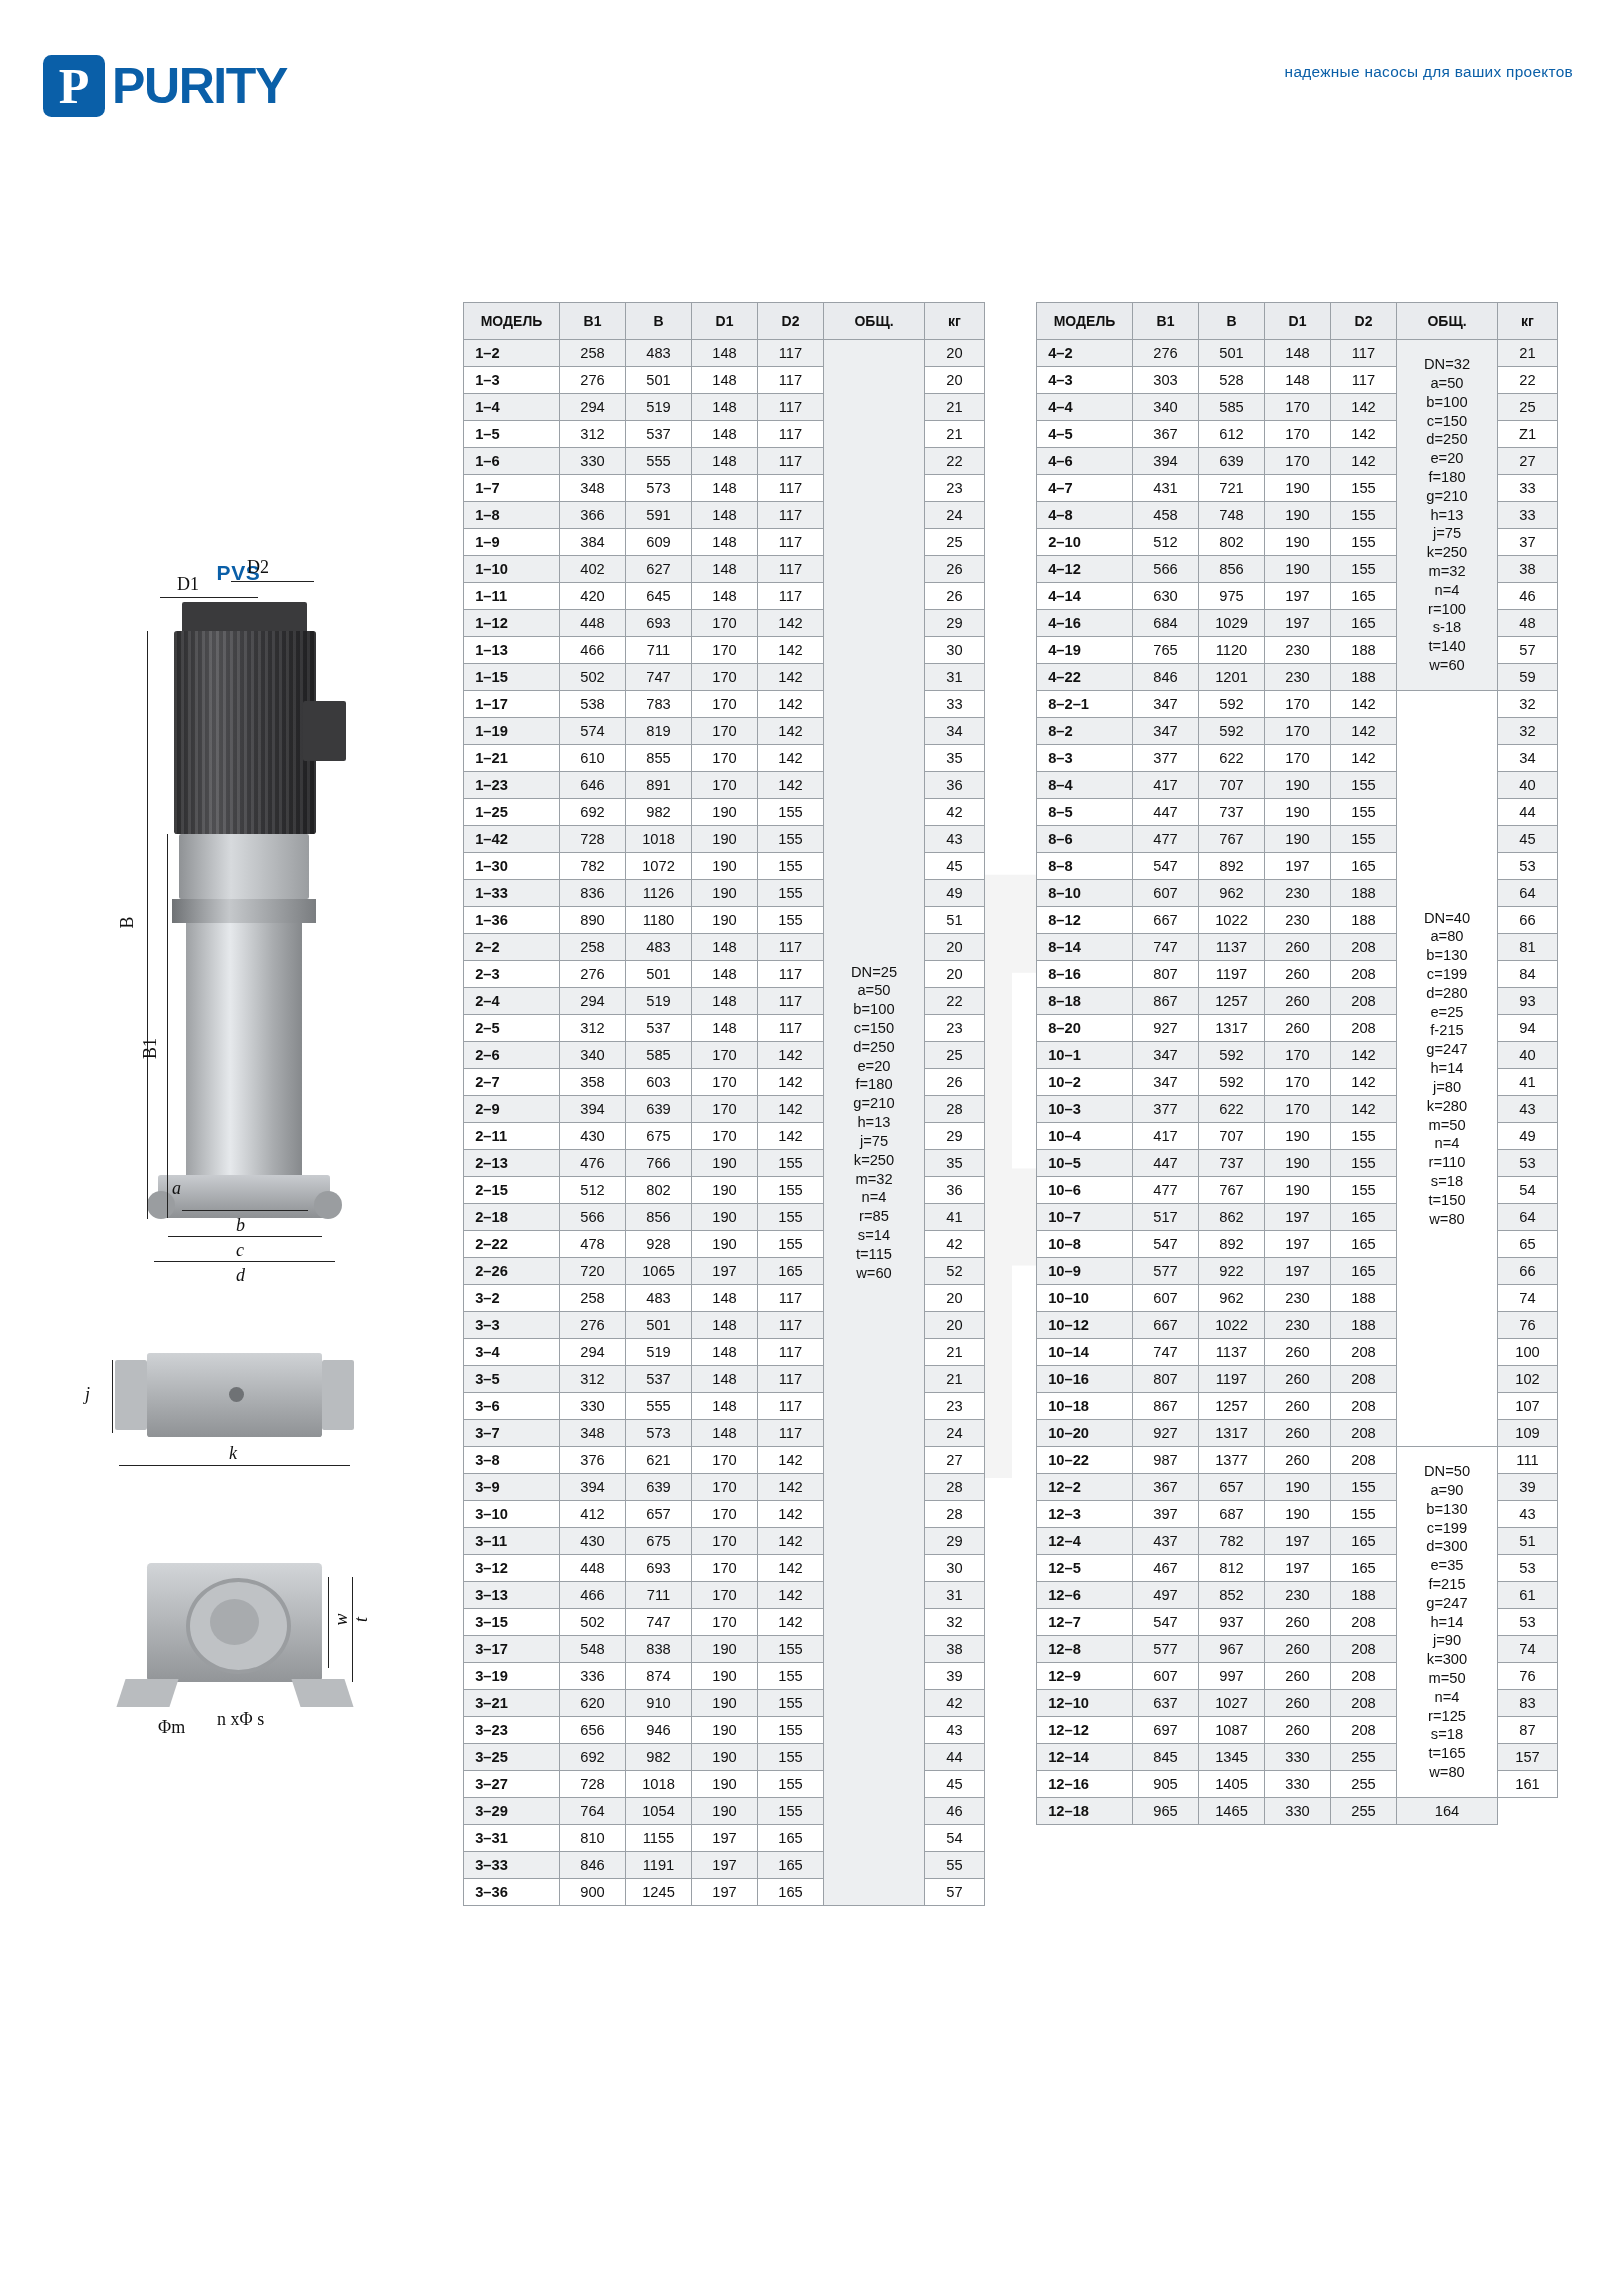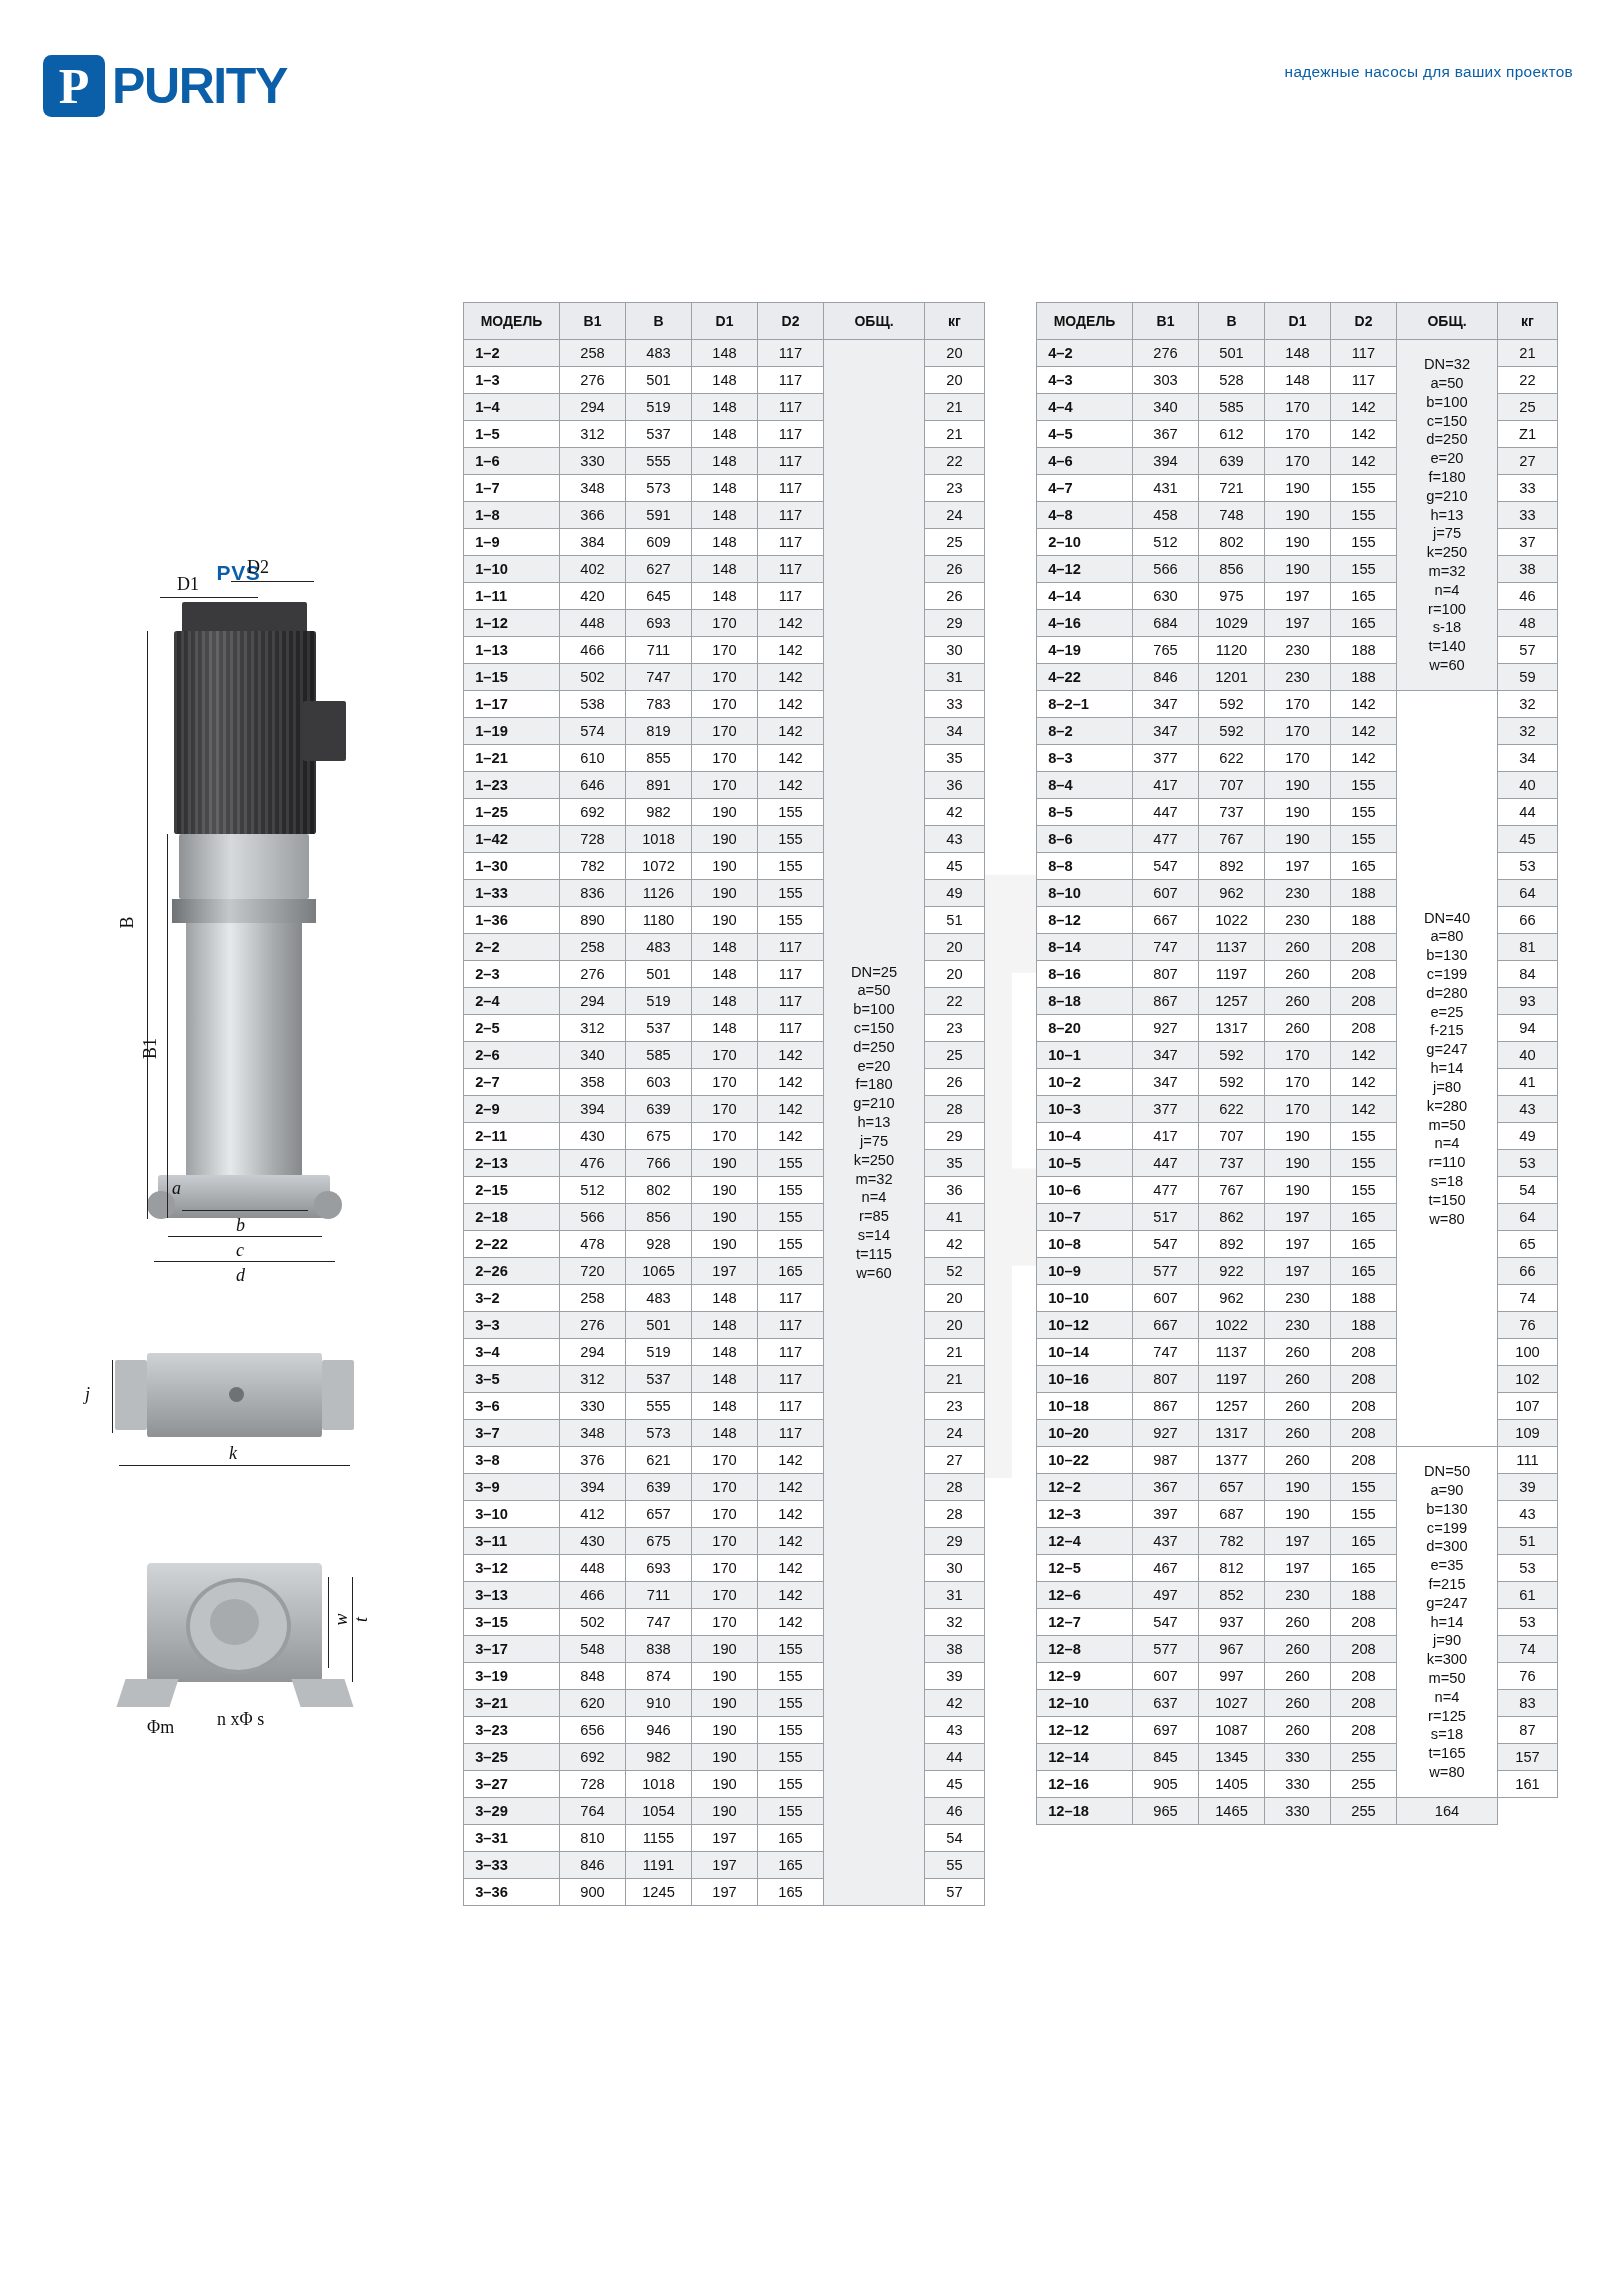--- a/index.html
+++ b/index.html
@@ -143,21 +143,21 @@
       <div class="dimlbl it" style="left:187px;top:111px;">k</div>
       <div class="dimline" style="left:77px;top:133px;width:231px;height:1.4px;"></div>
     </div>
 
     <div class="fig pvt">
       <div class="pvt-body"></div>
       <div class="pvt-circle"></div>
       <div class="pvt-inner"></div>
       <div class="pvt-footl"></div>
       <div class="pvt-footr"></div>
-      <div class="dimlbl" style="left:105px;top:175px;">Φm</div>
+      <div class="dimlbl" style="left:116px;top:175px;">Φm</div>
       <div class="dimlbl" style="left:175px;top:167px;">n xΦ s</div>
       <div class="dimlbl it" style="left:293px;top:67px;transform:rotate(-90deg);">w</div>
       <div class="dimlbl it" style="left:317px;top:67px;transform:rotate(-90deg);">t</div>
       <div class="dimline" style="left:286px;top:35px;width:1.4px;height:91px;"></div>
       <div class="dimline" style="left:310px;top:35px;width:1.4px;height:105px;"></div>
       <div class="figcap" style="margin-top:25px;"></div>
     </div>
   </div>
 
   <div class="tbl-wrap tbl-left">
@@ -578,21 +578,21 @@
           <tr class="alt">
             <td class="model">3–17</td>
             <td>548</td>
             <td>838</td>
             <td>190</td>
             <td>155</td>
             <td>38</td>
           </tr>
           <tr>
             <td class="model">3–19</td>
-            <td>848</td>
+            <td>336</td>
             <td>874</td>
             <td>190</td>
             <td>155</td>
             <td>39</td>
           </tr>
           <tr class="alt">
             <td class="model">3–21</td>
             <td>620</td>
             <td>910</td>
             <td>190</td>

